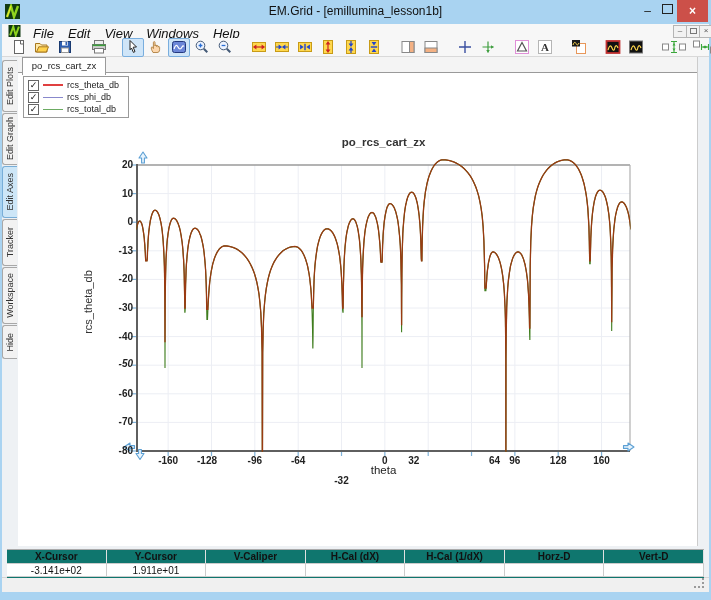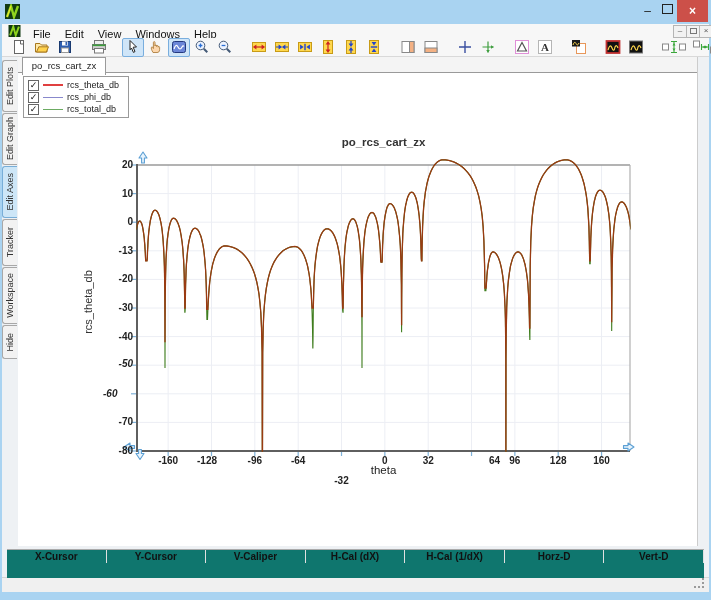--- a/index.html
+++ b/index.html
@@ -6,21 +6,21 @@
   body{width:711px;height:600px;position:relative;font-family:"Liberation Sans",sans-serif;
        background:#a9d3f1;overflow:hidden;-webkit-font-smoothing:antialiased;}
   .abs{position:absolute;}
   
   #titlebar{left:0;top:0;width:711px;height:24px;background:#a9d3f1;}
   #title-text{left:0;top:4px;width:711px;text-align:center;font-size:12px;color:#111;}
   .tb-btn{top:3px;width:19px;height:17px;text-align:center;font-size:12px;color:#222;line-height:16px;cursor:default;}
   #btn-close{left:677px;top:0;width:31px;height:22px;background:#cc5049;color:#fff;
              font-size:12px;line-height:22px;text-align:center;font-weight:bold;}
   #menubar{left:2px;top:24px;width:707px;height:14px;background:#f7f7f7;}
-  .menu-item{display:inline-block;padding:0 7px;font-size:11px;color:#111;height:14px;line-height:14px;}
+  .menu-item{display:inline-block;padding:0 7px;font-size:13px;color:#111;height:14px;line-height:14px;font-style:italic;}
   .menu-item u{text-decoration:underline;}
   #menu-items{left:24px;top:0;height:14px;}
   #child-icon{left:6px;top:1px;width:13px;height:12px;}
   .child-ctl{top:1px;width:12px;height:11px;border:1px solid #b5b5b5;background:#f2f2f2;
              font-size:8px;line-height:10px;text-align:center;color:#555;}
   #toolbar{left:2px;top:38px;width:707px;height:19px;background:#f7f7f7;border-bottom:1px solid #d9d9d9;
            display:flex;align-items:center;padding-left:6px;box-sizing:border-box;}
   .tbgroup{display:flex;margin-right:11px;}
   .tbicon{width:20px;height:17px;display:flex;align-items:center;justify-content:center;border:1px solid transparent;border-radius:2px;margin-right:1px;}
   .tbicon.pressed{background:#cfe5f8;border-color:#79aede;}
@@ -63,20 +63,21 @@
 </style>
 </head>
 <body>
 
 <div id="titlebar" class="abs">
   <svg id="app-icon" class="abs" style="left:5px;top:4px;" width="15" height="15" viewBox="0 0 15 15">
       <rect x="0" y="0" width="15" height="15" fill="#123a12"></rect>
       <path d="M2 13 L6 2 L9 13 L13 2" stroke="#8fd41f" stroke-width="2.4" fill="none"></path>
       <path d="M2 13 L6 2" stroke="#e8e431" stroke-width="1.2" fill="none"></path>
     </svg>
+  <div id="title-text" class="abs">EM.Grid - [emillumina_lesson1b]</div>
   <div class="abs tb-btn" style="left:638px;">–</div>
   <div class="abs tb-btn" style="left:658px;"><span style="display:inline-block;width:9px;height:8px;border:1px solid #222;vertical-align:1px;"></span></div>
   <div id="btn-close" class="abs">×</div>
 </div>
 
 <div id="menubar" class="abs">
   <svg id="child-icon" class="abs" viewBox="0 0 15 15">
       <rect x="0" y="0" width="15" height="15" fill="#123a12"></rect>
       <path d="M2 13 L6 2 L9 13 L13 2" stroke="#8fd41f" stroke-width="2.4" fill="none"></path>
     </svg>
@@ -363,34 +364,34 @@
       <path d="M136.3 229.9 L136.6 228.2 L136.9 226.7 L137.2 225.4 L137.6 224.3 L137.9 223.3 L138.3 222.5 L138.6 221.9 L139.0 221.4 L139.3 221.1 L139.7 221.1 L140.1 221.1 L140.5 221.4 L140.8 221.9 L141.2 222.5 L141.5 223.3 L141.9 224.3 L142.2 225.4 L142.5 226.7 L142.8 228.2 L143.1 229.9 L143.4 231.8 L143.7 233.9 L144.0 236.2 L144.3 238.8 L144.5 241.7 L144.8 244.9 L145.0 248.5 L145.3 252.6 L145.5 257.3 L145.7 260.8 L145.9 260.8 L146.0 260.8 L146.2 260.8 L146.3 260.8 L146.4 260.8 L146.5 260.8 L146.6 260.8 L146.7 260.8 L146.9 260.8 L147.0 260.8 L147.3 258.4 L147.5 251.9 L147.8 246.5 L148.0 241.8 L148.3 237.7 L148.6 234.0 L148.9 230.8 L149.3 227.9 L149.6 225.3 L150.0 223.0 L150.3 220.9 L150.7 219.0 L151.1 217.3 L151.5 215.8 L151.9 214.5 L152.3 213.4 L152.7 212.4 L153.2 211.6 L153.6 211.0 L154.1 210.6 L154.5 210.3 L155.0 210.2 L155.6 210.3 L156.1 210.6 L156.6 211.0 L157.2 211.6 L157.7 212.4 L158.2 213.4 L158.7 214.5 L159.2 215.8 L159.6 217.3 L160.1 219.0 L160.5 220.9 L161.0 223.0 L161.4 225.3 L161.8 227.9 L162.2 230.8 L162.5 234.0 L162.9 237.7 L163.2 241.8 L163.5 246.5 L163.8 251.9 L164.1 258.4 L164.4 266.4 L164.6 276.8 L164.8 291.4 L164.9 316.3 L165.0 342.3 L165.1 324.3 L165.2 299.4 L165.4 284.8 L165.6 274.4 L165.8 266.4 L166.0 259.9 L166.3 254.5 L166.6 249.8 L166.8 245.7 L167.1 242.0 L167.4 238.8 L167.8 235.9 L168.1 233.3 L168.5 231.0 L168.8 228.9 L169.2 227.0 L169.6 225.3 L170.0 223.8 L170.4 222.5 L170.8 221.4 L171.2 220.4 L171.6 219.6 L172.1 219.0 L172.5 218.6 L173.0 218.3 L173.4 218.2 L174.1 218.3 L174.7 218.6 L175.3 219.0 L175.9 219.6 L176.5 220.4 L177.1 221.4 L177.6 222.5 L178.2 223.8 L178.7 225.3 L179.3 227.0 L179.8 228.9 L180.3 231.0 L180.7 233.3 L181.2 235.9 L181.6 238.8 L182.1 242.0 L182.5 245.7 L182.9 249.8 L183.2 254.5 L183.6 259.9 L183.9 266.4 L184.2 274.4 L184.4 284.8 L184.7 299.4 L184.8 308.0 L184.9 308.0 L185.0 308.0 L185.2 308.0 L185.4 294.8 L185.6 284.5 L185.9 276.5 L186.1 270.0 L186.4 264.5 L186.8 259.8 L187.1 255.7 L187.5 252.0 L187.8 248.8 L188.2 245.9 L188.6 243.3 L189.0 241.0 L189.5 238.9 L189.9 237.0 L190.4 235.3 L190.8 233.9 L191.3 232.5 L191.8 231.4 L192.3 230.4 L192.8 229.7 L193.3 229.0 L193.9 228.6 L194.4 228.3 L195.0 228.2 L195.6 228.3 L196.3 228.6 L196.9 229.0 L197.6 229.7 L198.2 230.4 L198.8 231.4 L199.4 232.5 L199.9 233.9 L200.5 235.3 L201.1 237.0 L201.6 238.9 L202.1 241.0 L202.6 243.3 L203.1 245.9 L203.6 248.8 L204.0 252.0 L204.4 255.7 L204.8 259.8 L205.2 264.5 L205.6 270.0 L205.9 276.5 L206.2 284.5 L206.5 294.8 L206.7 309.4 L206.9 309.4 L207.0 309.4 L207.2 309.4 L207.5 309.4 L207.8 309.4 L208.2 302.2 L208.7 294.2 L209.2 287.7 L209.7 282.2 L210.3 277.5 L210.9 273.4 L211.5 269.8 L212.2 266.6 L212.8 263.7 L213.6 261.1 L214.3 258.7 L215.1 256.6 L215.9 254.8 L216.7 253.1 L217.5 251.6 L218.4 250.3 L219.2 249.1 L220.1 248.2 L221.1 247.4 L222.0 246.8 L222.9 246.3 L223.9 246.0 L224.9 245.9 L227.0 246.0 L229.0 246.3 L231.0 246.8 L233.0 247.4 L234.9 248.2 L236.8 249.1 L238.6 250.3 L240.4 251.6 L242.2 253.1 L243.9 254.8 L245.5 256.6 L247.1 258.7 L248.7 261.1 L250.2 263.7 L251.6 266.6 L253.0 269.8 L254.4 273.4 L255.6 277.5 L256.8 282.2 L257.9 287.7 L259.0 294.2 L259.9 302.2 L260.8 312.5 L261.5 327.1 L262.1 352.1 L262.4 493.9 L262.7 352.7 L263.2 327.7 L263.8 313.1 L264.6 302.8 L265.4 294.8 L266.3 288.3 L267.3 282.8 L268.3 278.1 L269.4 274.0 L270.5 270.4 L271.8 267.1 L273.0 264.2 L274.3 261.6 L275.7 259.3 L277.1 257.2 L278.5 255.3 L280.0 253.7 L281.5 252.2 L283.0 250.8 L284.6 249.7 L286.3 248.8 L287.9 248.0 L289.6 247.3 L291.4 246.9 L293.1 246.6 L294.9 246.5 L295.9 246.6 L296.9 246.9 L297.9 247.3 L298.8 248.0 L299.7 248.8 L300.6 249.7 L301.5 250.8 L302.4 252.2 L303.2 253.7 L304.0 255.3 L304.8 257.2 L305.6 259.3 L306.3 261.6 L307.1 264.2 L307.8 267.1 L308.4 270.4 L309.1 274.0 L309.7 278.1 L310.2 282.8 L310.8 288.3 L311.3 294.8 L311.7 302.8 L312.1 308.0 L312.5 308.0 L312.8 308.0 L312.9 308.0 L313.1 308.0 L313.3 308.0 L313.6 295.4 L313.9 285.0 L314.2 277.0 L314.6 270.5 L315.0 265.1 L315.5 260.4 L316.0 256.2 L316.5 252.6 L317.0 249.4 L317.5 246.5 L318.1 243.9 L318.7 241.6 L319.3 239.5 L319.9 237.6 L320.5 235.9 L321.2 234.4 L321.9 233.1 L322.6 232.0 L323.3 231.0 L324.0 230.2 L324.7 229.6 L325.5 229.1 L326.2 228.9 L327.0 228.8 L327.9 228.9 L328.8 229.1 L329.6 229.6 L330.5 230.2 L331.3 231.0 L332.1 232.0 L332.9 233.1 L333.6 234.4 L334.4 235.9 L335.1 237.6 L335.8 239.5 L336.5 241.6 L337.2 243.9 L337.8 246.5 L338.4 249.4 L339.0 252.6 L339.6 256.2 L340.1 260.4 L340.6 265.1 L341.1 270.5 L341.5 277.0 L341.9 285.0 L342.3 295.4 L342.6 308.0 L342.9 308.0 L343.0 308.0 L343.1 308.0 L343.2 299.9 L343.4 285.4 L343.7 275.0 L343.9 267.0 L344.2 260.5 L344.5 255.0 L344.8 250.3 L345.1 246.2 L345.5 242.6 L345.8 239.4 L346.2 236.5 L346.6 233.9 L347.0 231.6 L347.5 229.5 L347.9 227.6 L348.3 225.9 L348.8 224.4 L349.3 223.1 L349.8 222.0 L350.3 221.0 L350.8 220.2 L351.3 219.6 L351.8 219.1 L352.3 218.9 L352.9 218.8 L353.4 218.9 L353.9 219.1 L354.4 219.6 L354.8 220.2 L355.3 221.0 L355.8 222.0 L356.2 223.1 L356.6 224.4 L357.1 225.9 L357.5 227.6 L357.9 229.5 L358.3 231.6 L358.6 233.9 L359.0 236.5 L359.4 239.4 L359.7 242.6 L360.0 246.2 L360.3 250.3 L360.6 255.0 L360.9 260.5 L361.1 267.0 L361.4 275.0 L361.6 285.4 L361.7 299.9 L361.9 316.6 L362.0 316.6 L362.1 316.6 L362.2 293.7 L362.4 279.1 L362.6 268.7 L362.9 260.7 L363.2 254.2 L363.5 248.8 L363.8 244.0 L364.1 239.9 L364.5 236.3 L364.8 233.1 L365.2 230.2 L365.6 227.6 L366.0 225.3 L366.5 223.2 L366.9 221.3 L367.4 219.6 L367.8 218.1 L368.3 216.8 L368.8 215.7 L369.3 214.7 L369.8 213.9 L370.4 213.3 L370.9 212.8 L371.4 212.6 L372.0 212.5 L372.5 212.6 L373.0 212.8 L373.6 213.3 L374.1 213.9 L374.5 214.7 L375.0 215.7 L375.5 216.8 L376.0 218.1 L376.4 219.6 L376.8 221.3 L377.3 223.2 L377.7 225.3 L378.1 227.6 L378.5 230.2 L378.8 233.1 L379.2 236.3 L379.5 239.9 L379.9 244.0 L380.2 248.8 L380.5 254.2 L380.7 260.7 L381.0 262.2 L381.2 262.2 L381.4 262.2 L381.5 262.2 L381.6 262.2 L381.7 262.2 L381.8 262.2 L382.0 262.2 L382.2 259.9 L382.4 251.9 L382.6 245.4 L382.9 239.9 L383.1 235.2 L383.4 231.1 L383.7 227.5 L384.0 224.2 L384.3 221.3 L384.7 218.7 L385.0 216.4 L385.4 214.3 L385.8 212.4 L386.1 210.8 L386.5 209.3 L386.9 207.9 L387.3 206.8 L387.8 205.9 L388.2 205.1 L388.6 204.4 L389.1 204.0 L389.5 203.7 L390.0 203.6 L390.6 203.7 L391.3 204.0 L391.9 204.4 L392.5 205.1 L393.1 205.9 L393.7 206.8 L394.3 207.9 L394.8 209.3 L395.4 210.8 L395.9 212.4 L396.4 214.3 L396.9 216.4 L397.4 218.7 L397.9 221.3 L398.3 224.2 L398.7 227.5 L399.1 231.1 L399.5 235.2 L399.9 239.9 L400.3 245.4 L400.6 251.9 L400.9 259.9 L401.1 270.2 L401.4 284.8 L401.5 309.8 L401.6 325.2 L401.7 298.3 L401.9 273.3 L402.1 258.8 L402.3 248.4 L402.6 240.4 L402.8 233.9 L403.1 228.4 L403.5 223.7 L403.8 219.6 L404.2 216.0 L404.5 212.8 L404.9 209.9 L405.3 207.3 L405.7 205.0 L406.2 202.9 L406.6 201.0 L407.1 199.3 L407.5 197.8 L408.0 196.5 L408.5 195.4 L409.0 194.4 L409.5 193.6 L410.0 193.0 L410.6 192.5 L411.1 192.3 L411.7 192.2 L412.2 192.3 L412.8 192.5 L413.3 193.0 L413.8 193.6 L414.3 194.4 L414.8 195.4 L415.3 196.5 L415.8 197.8 L416.3 199.3 L416.7 201.0 L417.2 202.9 L417.6 205.0 L418.0 207.3 L418.4 209.9 L418.8 212.8 L419.2 216.0 L419.5 219.6 L419.9 223.7 L420.2 228.4 L420.5 233.9 L420.8 240.4 L421.0 248.4 L421.3 258.8 L421.5 260.8 L421.6 260.8 L421.7 260.8 L421.9 260.8 L422.2 241.0 L422.6 226.4 L423.1 216.1 L423.6 208.1 L424.2 201.6 L424.9 196.1 L425.5 191.4 L426.3 187.3 L427.0 183.7 L427.8 180.5 L428.6 177.6 L429.5 175.0 L430.4 172.7 L431.3 170.6 L432.2 168.7 L433.2 167.0 L434.2 165.5 L435.2 164.2 L436.2 163.1 L437.3 162.1 L438.4 161.3 L439.5 160.7 L440.6 160.2 L441.8 159.9 L443.0 159.9 L445.3 159.9 L447.6 160.2 L449.8 160.7 L452.0 161.3 L454.1 162.1 L456.2 163.1 L458.3 164.2 L460.3 165.5 L462.3 167.0 L464.2 168.7 L466.0 170.6 L467.8 172.7 L469.6 175.0 L471.3 177.6 L472.9 180.5 L474.4 183.7 L475.9 187.3 L477.3 191.4 L478.7 196.1 L479.9 201.6 L481.1 208.1 L482.2 216.1 L483.1 226.4 L483.9 241.0 L484.6 266.0 L484.9 288.0 L485.0 288.0 L485.1 288.0 L485.3 288.0 L485.5 288.0 L485.7 288.0 L485.9 288.0 L486.1 288.0 L486.4 283.5 L486.7 279.4 L486.9 275.8 L487.2 272.6 L487.5 269.7 L487.9 267.1 L488.2 264.7 L488.5 262.6 L488.9 260.8 L489.3 259.1 L489.6 257.6 L490.0 256.3 L490.4 255.1 L490.8 254.2 L491.2 253.4 L491.6 252.8 L492.1 252.3 L492.5 252.0 L492.9 251.9 L493.7 252.0 L494.4 252.3 L495.1 252.8 L495.7 253.4 L496.4 254.2 L497.0 255.1 L497.7 256.3 L498.3 257.6 L498.9 259.1 L499.5 260.8 L500.1 262.6 L500.6 264.7 L501.2 267.1 L501.7 269.7 L502.2 272.6 L502.7 275.8 L503.1 279.4 L503.6 283.5 L504.0 288.2 L504.4 293.7 L504.7 300.2 L505.1 308.2 L505.4 318.5 L505.6 333.1 L505.8 358.1 L505.9 493.9 L506.0 358.1 L506.2 333.1 L506.5 318.5 L506.7 308.2 L507.0 300.2 L507.4 293.7 L507.7 288.2 L508.1 283.5 L508.5 279.4 L509.0 275.8 L509.4 272.6 L509.9 269.7 L510.3 267.1 L510.8 264.7 L511.4 262.6 L511.9 260.8 L512.4 259.1 L513.0 257.6 L513.6 256.3 L514.2 255.1 L514.8 254.2 L515.4 253.4 L516.0 252.8 L516.7 252.3 L517.3 252.0 L518.0 251.9 L518.7 252.0 L519.3 252.3 L519.9 252.8 L520.6 253.4 L521.2 254.2 L521.8 255.1 L522.3 256.3 L522.9 257.6 L523.5 259.1 L524.0 260.8 L524.5 262.6 L525.1 264.7 L525.5 267.1 L526.0 269.7 L526.5 272.6 L526.9 275.8 L527.4 279.4 L527.8 283.5 L528.1 288.2 L528.5 293.7 L528.8 300.2 L529.1 308.2 L529.4 318.5 L529.6 328.0 L529.8 328.0 L529.9 328.0 L530.2 266.0 L530.8 241.0 L531.5 226.4 L532.3 216.1 L533.2 208.1 L534.3 201.6 L535.3 196.1 L536.5 191.4 L537.7 187.3 L539.0 183.7 L540.4 180.5 L541.8 177.6 L543.2 175.0 L544.8 172.7 L546.3 170.6 L547.9 168.7 L549.6 167.0 L551.3 165.5 L553.0 164.2 L554.8 163.1 L556.6 162.1 L558.5 161.3 L560.4 160.7 L562.4 160.2 L564.3 159.9 L566.3 159.9 L567.6 159.9 L568.9 160.2 L570.2 160.7 L571.4 161.3 L572.6 162.1 L573.8 163.1 L575.0 164.2 L576.1 165.5 L577.2 167.0 L578.3 168.7 L579.3 170.6 L580.3 172.7 L581.3 175.0 L582.2 177.6 L583.1 180.5 L584.0 183.7 L584.8 187.3 L585.6 191.4 L586.4 196.1 L587.1 201.6 L587.8 208.1 L588.3 216.1 L588.9 226.4 L589.3 241.0 L589.7 260.8 L589.9 260.8 L590.0 260.8 L590.2 260.8 L590.3 256.8 L590.6 246.4 L590.8 238.4 L591.1 231.9 L591.4 226.4 L591.7 221.7 L592.1 217.6 L592.4 214.0 L592.8 210.8 L593.2 207.9 L593.6 205.3 L594.0 203.0 L594.4 200.9 L594.9 199.0 L595.3 197.3 L595.8 195.8 L596.3 194.5 L596.8 193.4 L597.3 192.4 L597.8 191.6 L598.3 191.0 L598.8 190.5 L599.4 190.3 L599.9 190.2 L600.6 190.3 L601.2 190.5 L601.9 191.0 L602.5 191.6 L603.1 192.4 L603.7 193.4 L604.2 194.5 L604.8 195.8 L605.4 197.3 L605.9 199.0 L606.4 200.9 L606.9 203.0 L607.4 205.3 L607.9 207.9 L608.3 210.8 L608.8 214.0 L609.2 217.6 L609.6 221.7 L610.0 226.4 L610.3 231.9 L610.6 238.4 L610.9 246.4 L611.2 256.8 L611.4 271.3 L611.6 296.3 L611.7 322.3 L611.8 308.0 L612.0 283.1 L612.1 268.5 L612.4 258.1 L612.6 250.1 L612.9 243.6 L613.2 238.2 L613.5 233.5 L613.8 229.4 L614.2 225.7 L614.6 222.5 L614.9 219.6 L615.3 217.0 L615.7 214.7 L616.2 212.6 L616.6 210.7 L617.1 209.0 L617.5 207.5 L618.0 206.2 L618.5 205.1 L619.0 204.1 L619.5 203.3 L620.0 202.7 L620.5 202.3 L621.1 202.0 L621.6 201.9 L622.3 202.0 L622.9 202.3 L623.5 202.7 L624.1 203.3 L624.7 204.1 L625.3 205.1 L625.9 206.2 L626.5 207.5 L627.0 209.0 L627.6 210.7 L628.1 212.6 L628.6 214.7 L629.1 217.0 L629.5 219.6 L630.0 222.5 L630.4 225.7 L630.9 229.4 " fill="none" stroke="#9a3a12" stroke-width="1.3"></path>
     </g>
   </svg>
 <div id="labels-layer" class="abs">
     <div class="ticklab" style="left: 148.151px; top: 455px; width: 40px; text-align: center;">-160</div>
     <div class="ticklab" style="left: 187px; top: 455px; width: 40px; text-align: center;">-128</div>
     <div class="ticklab" style="left: 234.832px; top: 455px; width: 40px; text-align: center;">-96</div>
     <div class="ticklab" style="left: 278.173px; top: 455px; width: 40px; text-align: center;">-64</div>
     <div class="ticklab" style="left: 321.514px; top: 455px; width: 40px; text-align: center; margin-top: 20px;">-32</div>
     <div class="ticklab" style="left: 364.854px; top: 455px; width: 40px; text-align: center;">0</div>
-    <div class="ticklab" style="left: 408.195px; top: 455px; width: 40px; text-align: center;">32</div>
+    <div class="ticklab" style="left: 408.195px; top: 455px; width: 40px; ">32</div>
     <div class="ticklab" style="left: 460px; top: 455px; width: 40px; text-align: right;">64</div>
     <div class="ticklab" style="left: 494.876px; top: 455px; width: 40px; text-align: center;">96</div>
     <div class="ticklab" style="left: 538.217px; top: 455px; width: 40px; text-align: center;">128</div>
     <div class="ticklab" style="left: 581.558px; top: 455px; width: 40px; text-align: center;">160</div>
     <div class="ticklab" style="left: 103px; top: 159px; width: 30px; text-align: right;">20</div>
     <div class="ticklab" style="left: 103px; top: 187.6px; width: 30px; text-align: right;">10</div>
     <div class="ticklab" style="left: 103px; top: 216.2px; width: 30px; text-align: right;">0</div>
     <div class="ticklab" style="left: 103px; top: 244.8px; width: 30px; text-align: right;">-13</div>
     <div class="ticklab" style="left: 103px; top: 273.4px; width: 30px; text-align: right;">-20</div>
     <div class="ticklab" style="left: 103px; top: 302px; width: 30px; text-align: right;">-30</div>
     <div class="ticklab" style="left: 103px; top: 330.6px; width: 30px; text-align: right;">-40</div>
     <div class="ticklab" style="left: 103px; top: 358px; width: 30px; text-align: right; font-style: italic;">-50</div>
-    <div class="ticklab" style="left: 103px; top: 387.8px; width: 30px; text-align: left; font-style: italic;">-60</div>
+    <div class="ticklab" style="left: 103px; top: 387.8px; width: 30px; text-align: right;">-60</div>
     <div class="ticklab" style="left: 103px; top: 416.4px; width: 30px; text-align: right;">-70</div>
     <div class="ticklab" style="left: 103px; top: 445px; width: 30px; text-align: right;">-80</div>
   </div>
 
 <div id="plot-title" class="abs">po_rcs_cart_zx</div>
 <div id="xlabel" class="abs">theta</div>
 <div id="ylabel" class="abs">rcs_theta_db</div>
 
 <div id="legend" class="abs">
     <div class="leg-row">
@@ -412,20 +413,29 @@
 
 <div id="statusbar" class="abs">
   <div class="st-row" id="st-heads">
       <div class="st-cell st-head">X-Cursor</div>
       <div class="st-cell st-head">Y-Cursor</div>
       <div class="st-cell st-head">V-Caliper</div>
       <div class="st-cell st-head">H-Cal (dX)</div>
       <div class="st-cell st-head">H-Cal (1/dX)</div>
       <div class="st-cell st-head">Horz-D</div>
       <div class="st-cell st-head">Vert-D</div>
+    </div>
+  <div class="st-row" id="st-vals">
+      <div class="st-cell st-val">-3.141e+02</div>
+      <div class="st-cell st-val">1.911e+01</div>
+      <div class="st-cell st-val"></div>
+      <div class="st-cell st-val"></div>
+      <div class="st-cell st-val"></div>
+      <div class="st-cell st-val"></div>
+      <div class="st-cell st-val"></div>
     </div>
 </div>
 <div id="bottomstrip" class="abs"></div>
 <div id="bottomedge" class="abs"></div>
 <svg id="grip" class="abs" width="12" height="12">
     <g fill="#9a9a9a">
       <rect x="8" y="8" width="2" height="2"></rect>
       <rect x="8" y="4" width="2" height="2"></rect>
       <rect x="4" y="8" width="2" height="2"></rect>
       <rect x="8" y="0" width="2" height="2"></rect>

